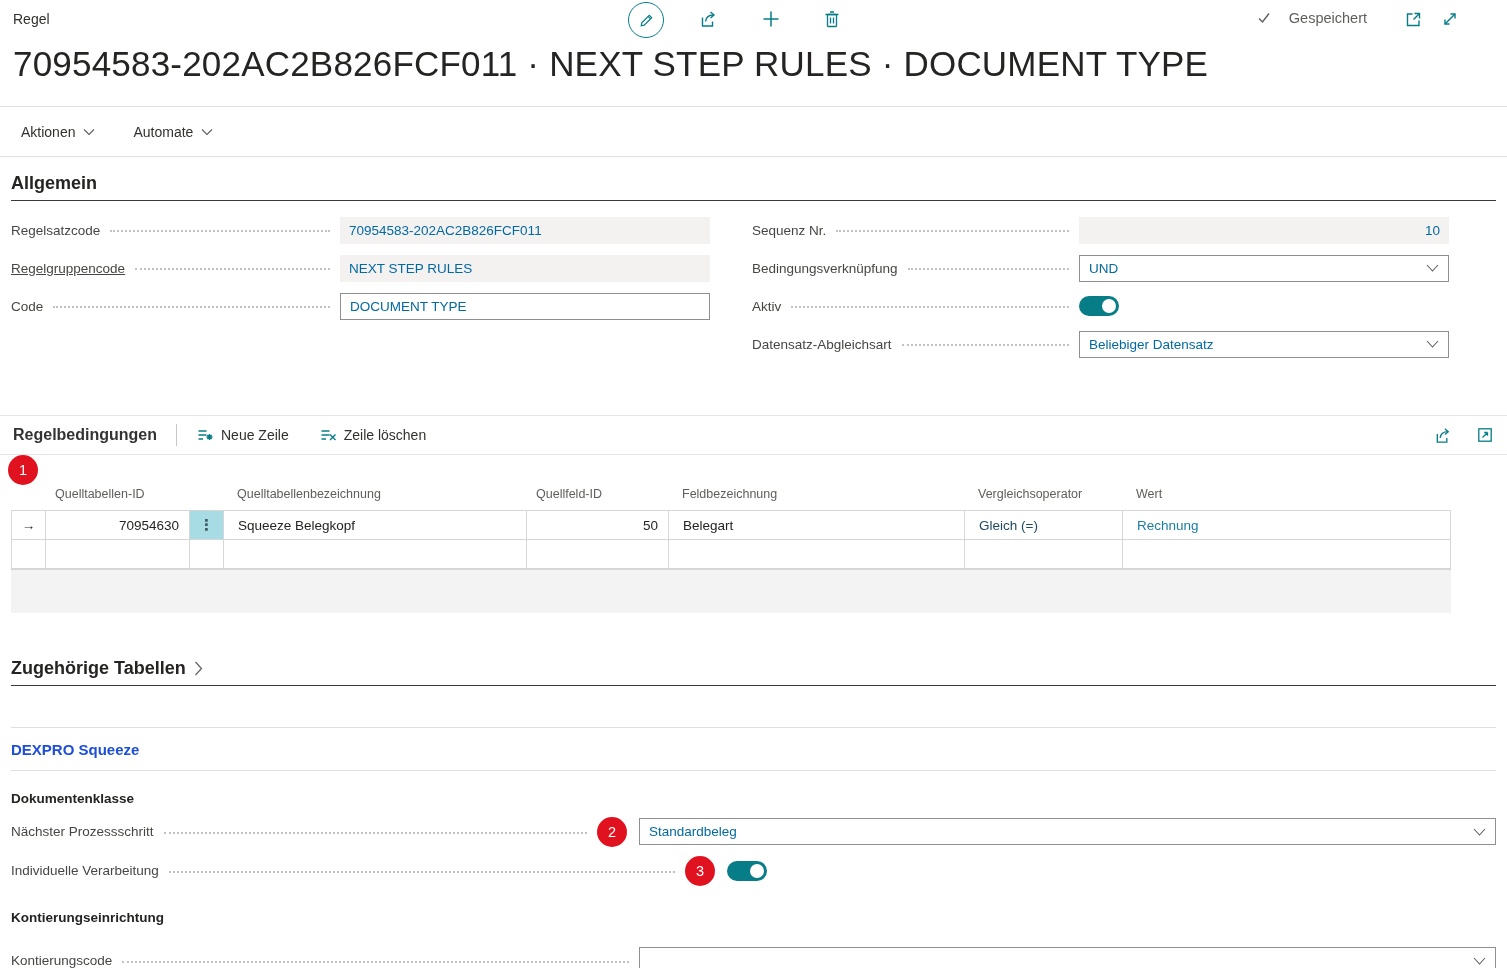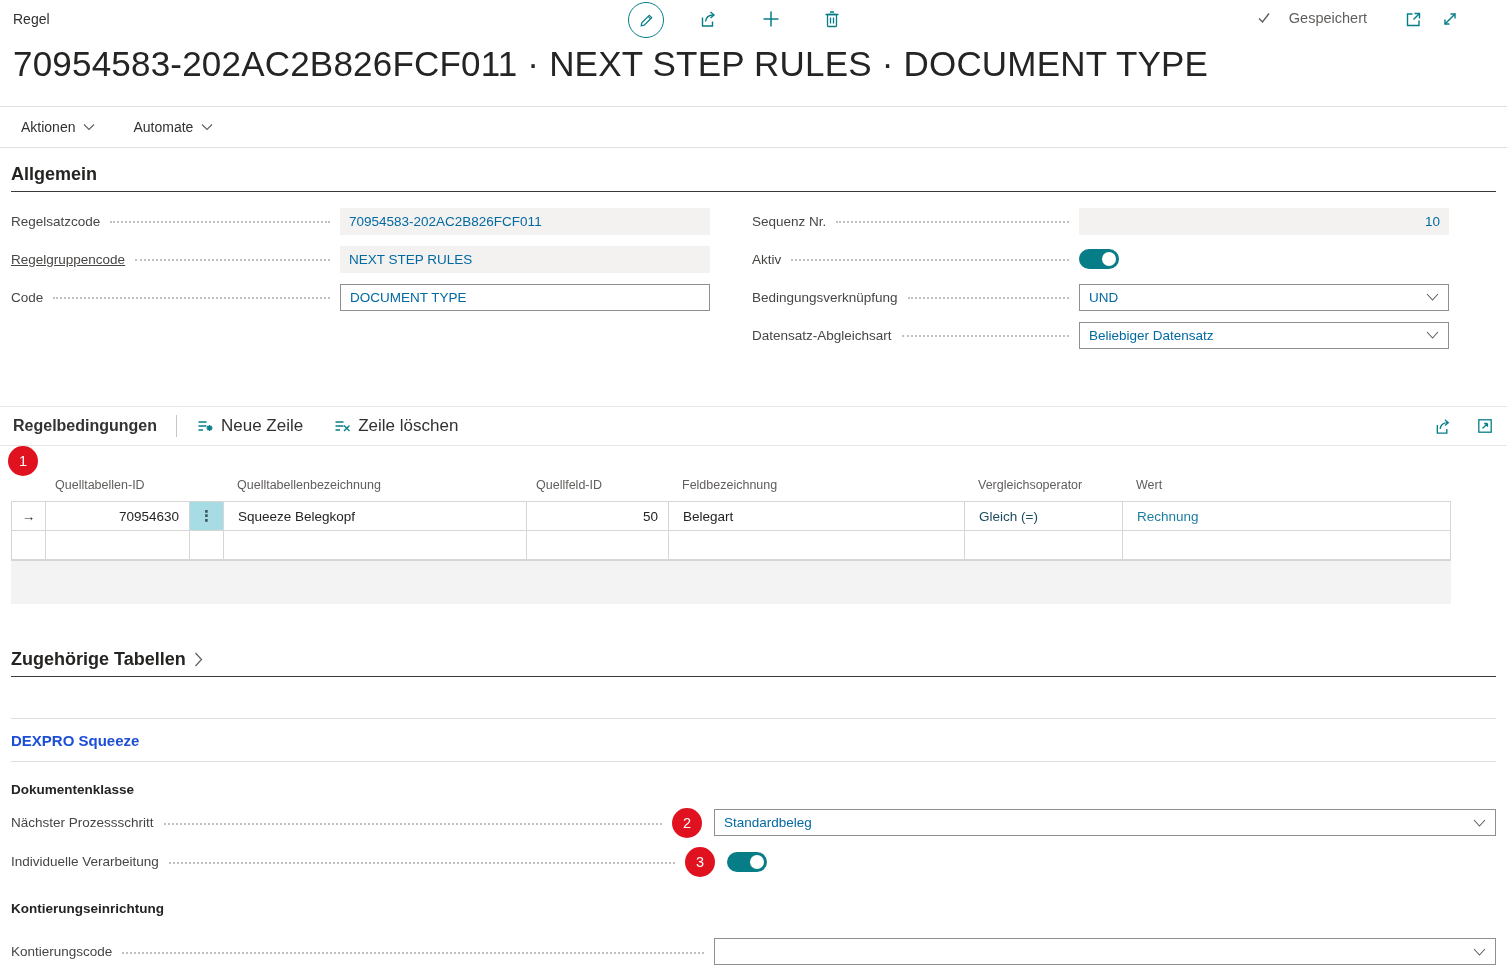--- a/index.html
+++ b/index.html
@@ -20,21 +20,21 @@
     border-radius:50%; display:flex; align-items:center; justify-content:center; }
   .i-share{ left:699px; top:9px; } .i-plus{ left:761px; top:9px; } .i-trash{ left:823px; top:9px; }
   .saved{ position:absolute; right:140px; top:10px; display:flex; align-items:center; gap:18px;
     color:var(--muted); font-size:14.5px; }
   .i-popout{ right:84px; top:10px; } .i-resize{ right:48px; top:10px; }
 
   
   .page-title{ margin:4px 0 0 13px; font-size:35px; font-weight:300; letter-spacing:.2px; color:#252423; height:54px; }
 
   
-  .cmdbar{ margin-top:8px; height:42px; border-top:1px solid var(--line-light); border-bottom:1px solid var(--line-light);
+  .cmdbar{ margin-top:8px; height:51px; border-top:1px solid var(--line-light); border-bottom:1px solid var(--line-light);
     display:flex; align-items:center; padding-left:21px; gap:38px; }
   .menu-item{ display:flex; align-items:center; gap:8px; font-size:14px; color:#323130; cursor:pointer; }
   .menu-item .chev{ color:var(--muted); }
 
   
   .sec-h{ margin:16px 11px 0; font-size:18px; font-weight:700; color:#252423;
     padding-bottom:6px; border-bottom:1px solid var(--line-dark); display:flex; align-items:center; gap:8px; }
   .sec-h .chevR{ color:var(--muted); font-weight:400; }
 
   
@@ -45,31 +45,31 @@
   .flabel.link{ text-decoration:underline; cursor:pointer; }
   .leader{ flex:1 1 auto; min-width:10px; margin:0 10px; height:0; border-bottom:2px dotted #c3c1bf; position:relative; top:1px; }
   .ctl{ flex:0 0 auto; width:370px; height:27px; display:flex; align-items:center; padding:0 9px;
     font-size:13.5px; color:#0369a1; }
   .ctl.readonly{ background:var(--readonly-bg); }
   .ctl.input{ background:#fff; border:1px solid var(--input-border); }
   .ctl.select{ background:#fff; border:1px solid var(--input-border); justify-content:space-between; cursor:pointer; }
   .ctl.num{ justify-content:flex-end; }
   .ctl .chev{ color:var(--muted); }
   .ctl-bare{ flex:0 0 auto; width:370px; display:flex; }
-  .ctl-wide{ width:782px;text-align:center; } .bare-wide{ width:769px; }
+  .ctl-wide{ width:857px;text-align:center; } .bare-wide{ width:769px; }
   .toggle{ width:40px; height:20px; border-radius:10px; background:var(--teal); position:relative; cursor:pointer; }
   .toggle::after{ content:''; position:absolute; top:3px; right:3px; width:14px; height:14px; border-radius:50%; background:#fff; }
 
   
   .part{ margin-top:52px; position:relative; }
   .part-head{ height:40px; border-top:1px solid #e6e6e6; border-bottom:1px solid #e6e6e6;
     display:flex; align-items:center; padding:0 13px; }
   .part-title{ font-size:16px; font-weight:700; color:#333; }
   .vdiv{ width:1px; height:22px; background:#c8c6c4; margin:0 19px; }
-  .part-btn{ display:flex; align-items:center; gap:7px; margin-right:30px; font-size:17px; color:#323130; cursor:pointer; }
+  .part-btn{ display:flex; align-items:center; gap:7px; margin-right:30px; font-size:14px; color:#323130; cursor:pointer; }
   .part-btn .pic{ color:var(--teal); }
   .part-right{ margin-left:auto; display:flex; gap:23px; color:var(--teal); }
   .badge{ width:30px; height:30px; border-radius:50%; background:var(--red); color:#fff; font-size:14.5px;
     display:flex; align-items:center; justify-content:center; flex:0 0 auto; }
   .badge-abs{ position:absolute; left:8px; top:40px; z-index:2; }
 
   .grid-wrap{ padding:0 11px; }
   .ghead{ display:flex; height:55px; align-items:flex-end; padding-bottom:9px; font-size:12.5px; color:var(--muted); }
   .grid{ border:1px solid var(--grid-line); width:1440px; }
   .grow{ display:flex; height:29px; border-bottom:1px solid var(--grid-line); background:#fff; }
@@ -189,34 +189,34 @@
     </div>
   </div>
 
   <div class="col-right">
     <div class="frow">
       <span class="flabel">Sequenz Nr.</span>
       <span class="leader"></span>
       <div class="ctl readonly num">10</div>
     </div>
     <div class="frow">
-      <span class="flabel">Aktiv</span>
-      <span class="leader"></span>
-      <div class="ctl-bare">
-        <div class="toggle"></div>
-      </div>
-    </div>
-    <div class="frow">
       <span class="flabel">Bedingungsverknüpfung</span>
       <span class="leader"></span>
       <div class="ctl select">
         <span>UND</span>
         <svg class="chev" width="13" height="8" viewBox="0 0 13 8" fill="none" stroke="currentColor" stroke-width="1.1">
             <path d="M1 1 L6.5 7 L12 1"></path>
           </svg>
+      </div>
+    </div>
+    <div class="frow">
+      <span class="flabel">Aktiv</span>
+      <span class="leader"></span>
+      <div class="ctl-bare">
+        <div class="toggle"></div>
       </div>
     </div>
     <div class="frow">
       <span class="flabel">Datensatz-Abgleichsart</span>
       <span class="leader"></span>
       <div class="ctl select">
         <span>Beliebiger Datensatz</span>
         <svg class="chev" width="13" height="8" viewBox="0 0 13 8" fill="none" stroke="currentColor" stroke-width="1.1">
             <path d="M1 1 L6.5 7 L12 1"></path>
           </svg>

